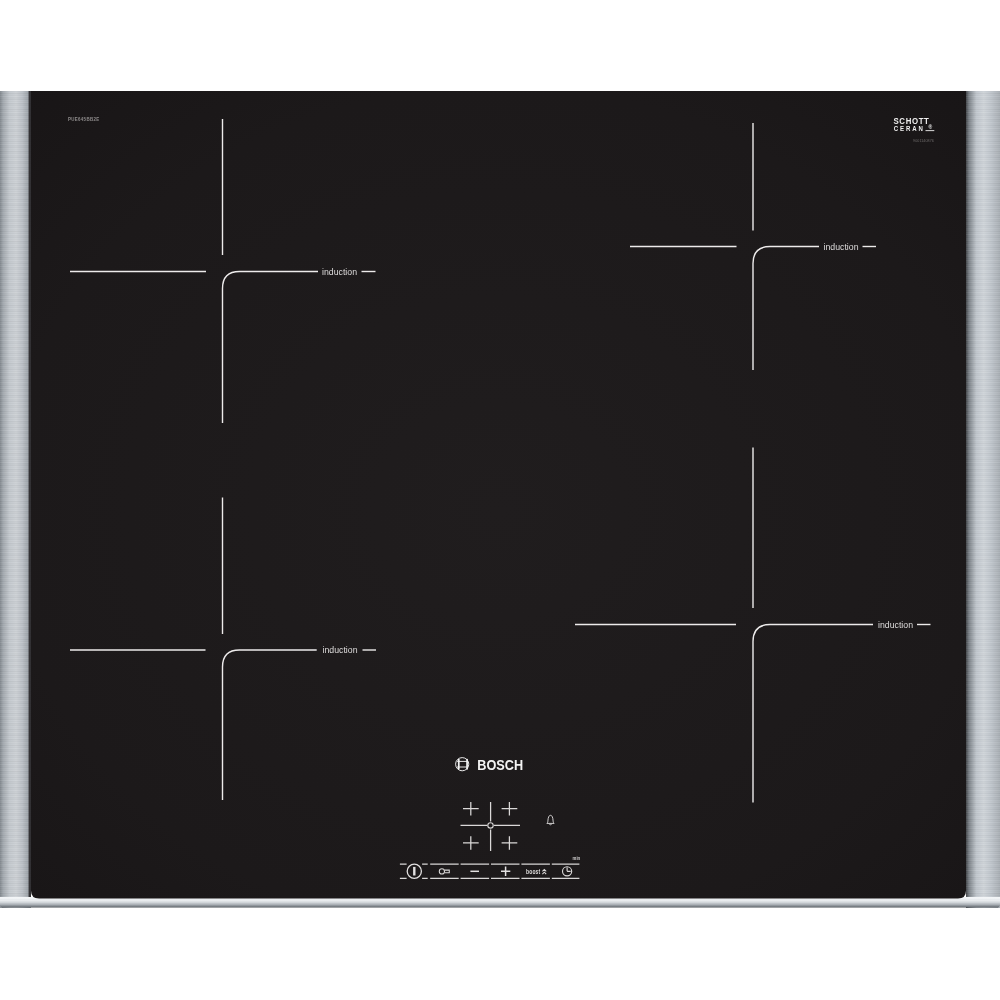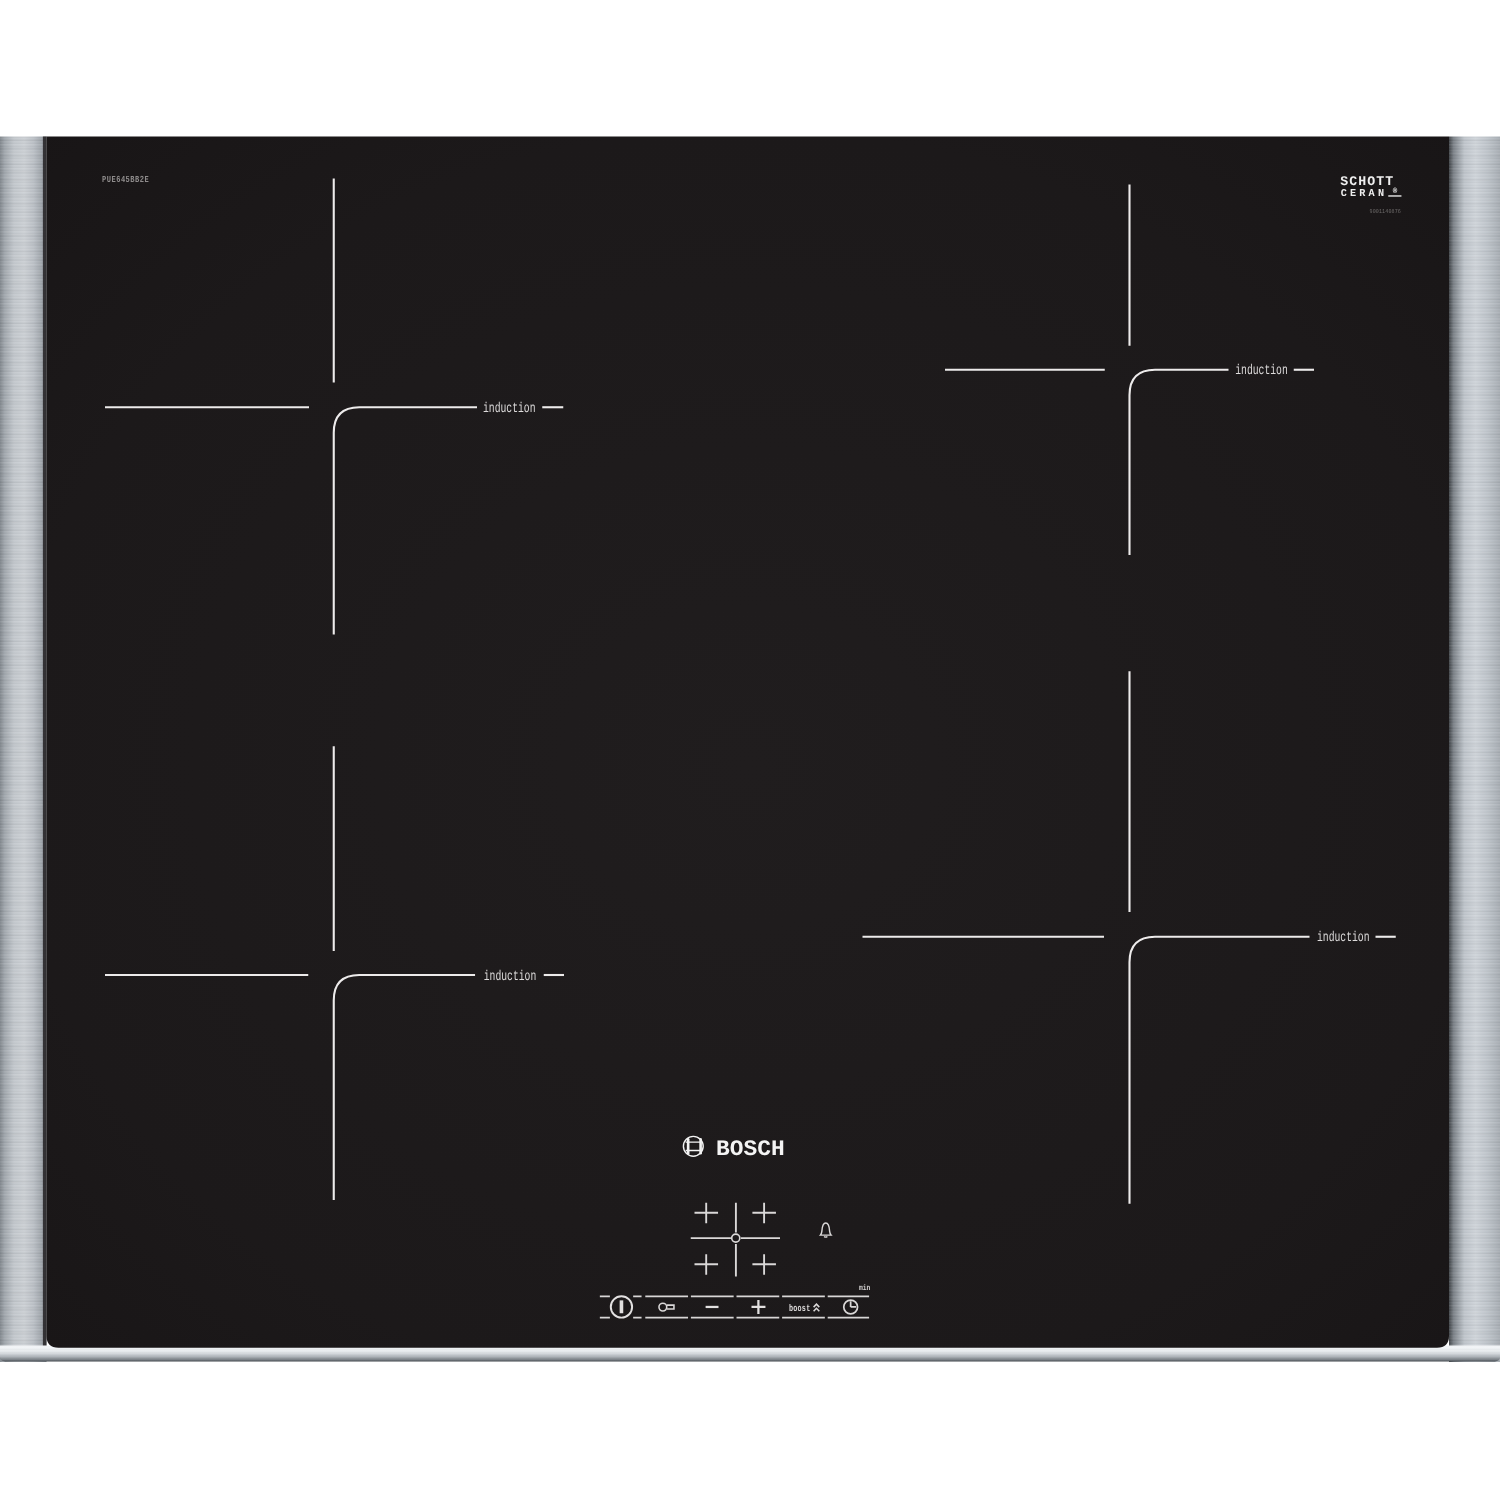--- a/index.html
+++ b/index.html
@@ -1,21 +1,21 @@
 <!DOCTYPE html>
 <html><head>
 <meta charset="utf-8">
 <style>
 html,body{margin:0;padding:0;width:1000px;height:1000px;background:#ffffff;overflow:hidden;}
 body{font-family:"Liberation Sans",sans-serif;}
 svg{display:block;}
 </style>
 </head>
 <body>
-<div style="position:relative;width:1000px;height:840px;font-family:Liberation Mono, monospace;">
+<div style="position:relative;width:1000px;height:840px;">
 <svg width="1000" height="1000" viewBox="0 0 1000 1000" xmlns="http://www.w3.org/2000/svg">
 <defs>
 <linearGradient id="lgLeft" x1="0" y1="0" x2="1" y2="0">
 <stop offset="0" stop-color="#83898f"></stop>
 <stop offset="0.10" stop-color="#a2a8ae"></stop>
 <stop offset="0.30" stop-color="#c3c8cd"></stop>
 <stop offset="0.52" stop-color="#ccd0d4"></stop>
 <stop offset="0.72" stop-color="#bcc1c7"></stop>
 <stop offset="0.90" stop-color="#9fa5ab"></stop>
 <stop offset="1" stop-color="#8a9096"></stop>

